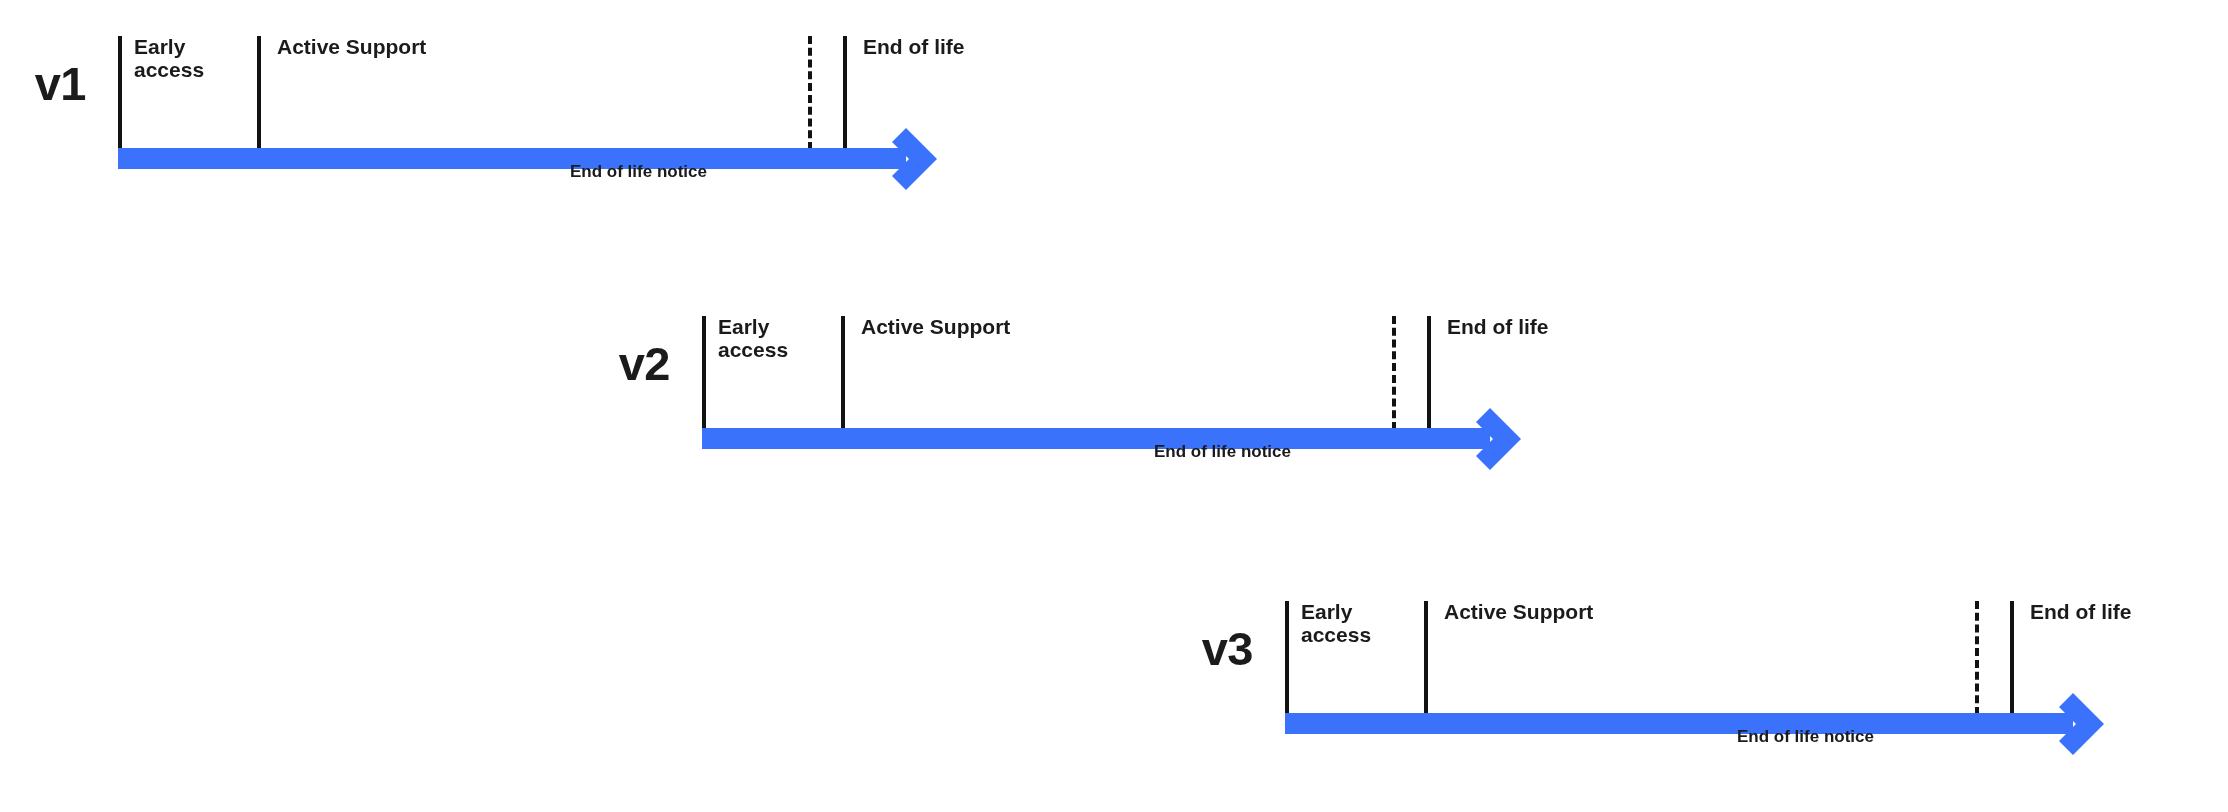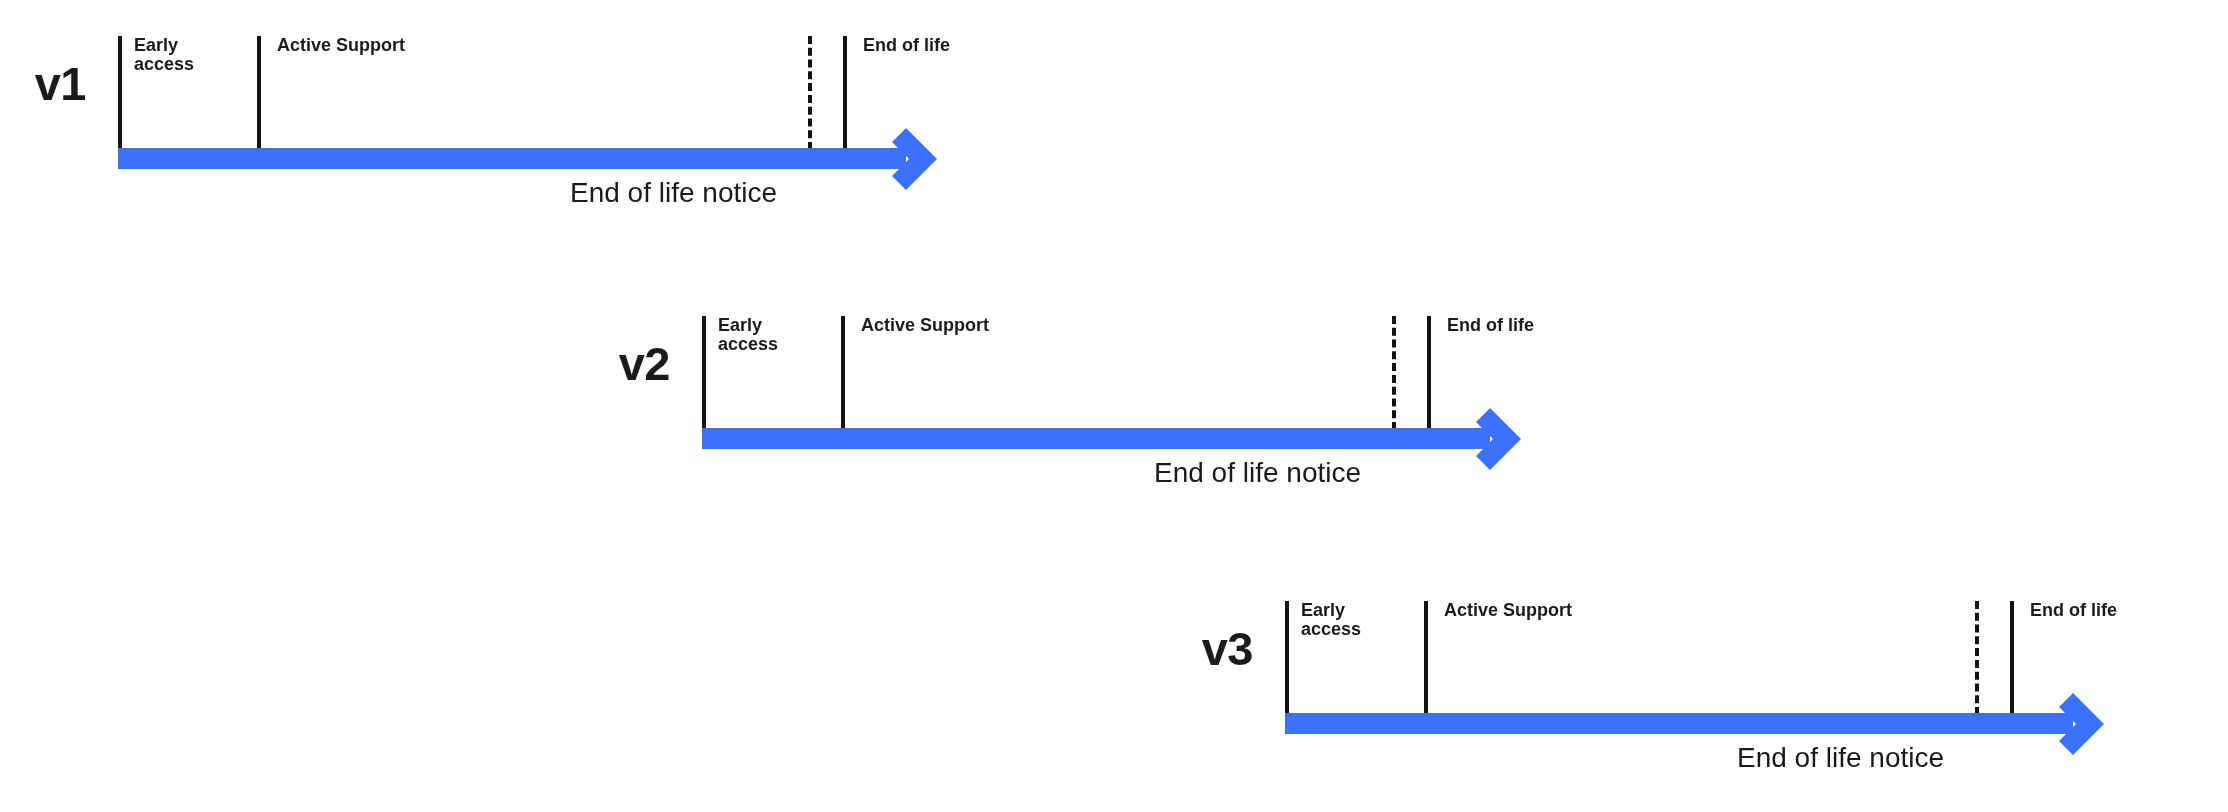--- a/index.html
+++ b/index.html
@@ -53,21 +53,21 @@
     background: none;
     width: 0;
     border-left: 4px dashed #121212;
     height: 114px;
   }
 
   
   .phase-label {
     position: absolute;
     top: 12px;
-    font-size: 18px;
+    font-size: 21px;
     font-weight: 700;
     color: #1b1b1b;
     line-height: 1.08;
     white-space: pre-line;
   }
 
   
   .bar {
     position: absolute;
     top: 124px;
@@ -85,23 +85,23 @@
     position: absolute;
     top: -26px;
     width: 74px;
     height: 74px;
   }
   .bar-head svg { display: block; }
 
   
   .notice-label {
     position: absolute;
-    top: 153px;
-    font-size: 28px;
-    font-weight: 400;
+    top: 138px;
+    font-size: 17px;
+    font-weight: 700;
     color: #1b1b1b;
     white-space: nowrap;
   }
 </style>
 </head>
 <body>
 
 <div id="diagram" style="width: 2228px; height: 812px; background: rgb(255, 255, 255);">
     <div class="timeline-row" style="left: 0px; top: 24px; width: 2228px;">
       <div class="version-label" style="left: 0px;">v1</div>

